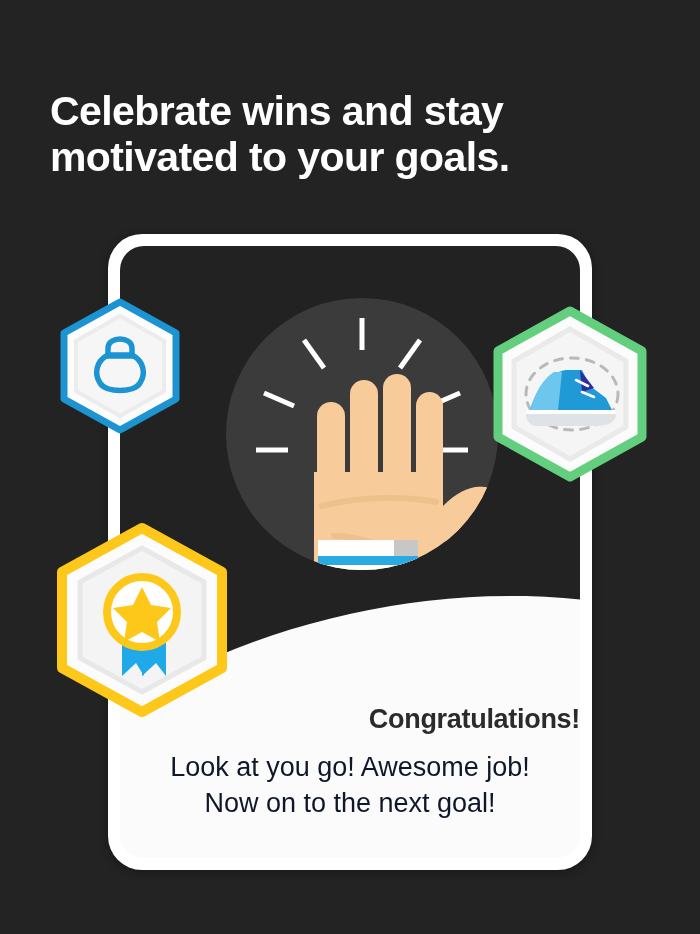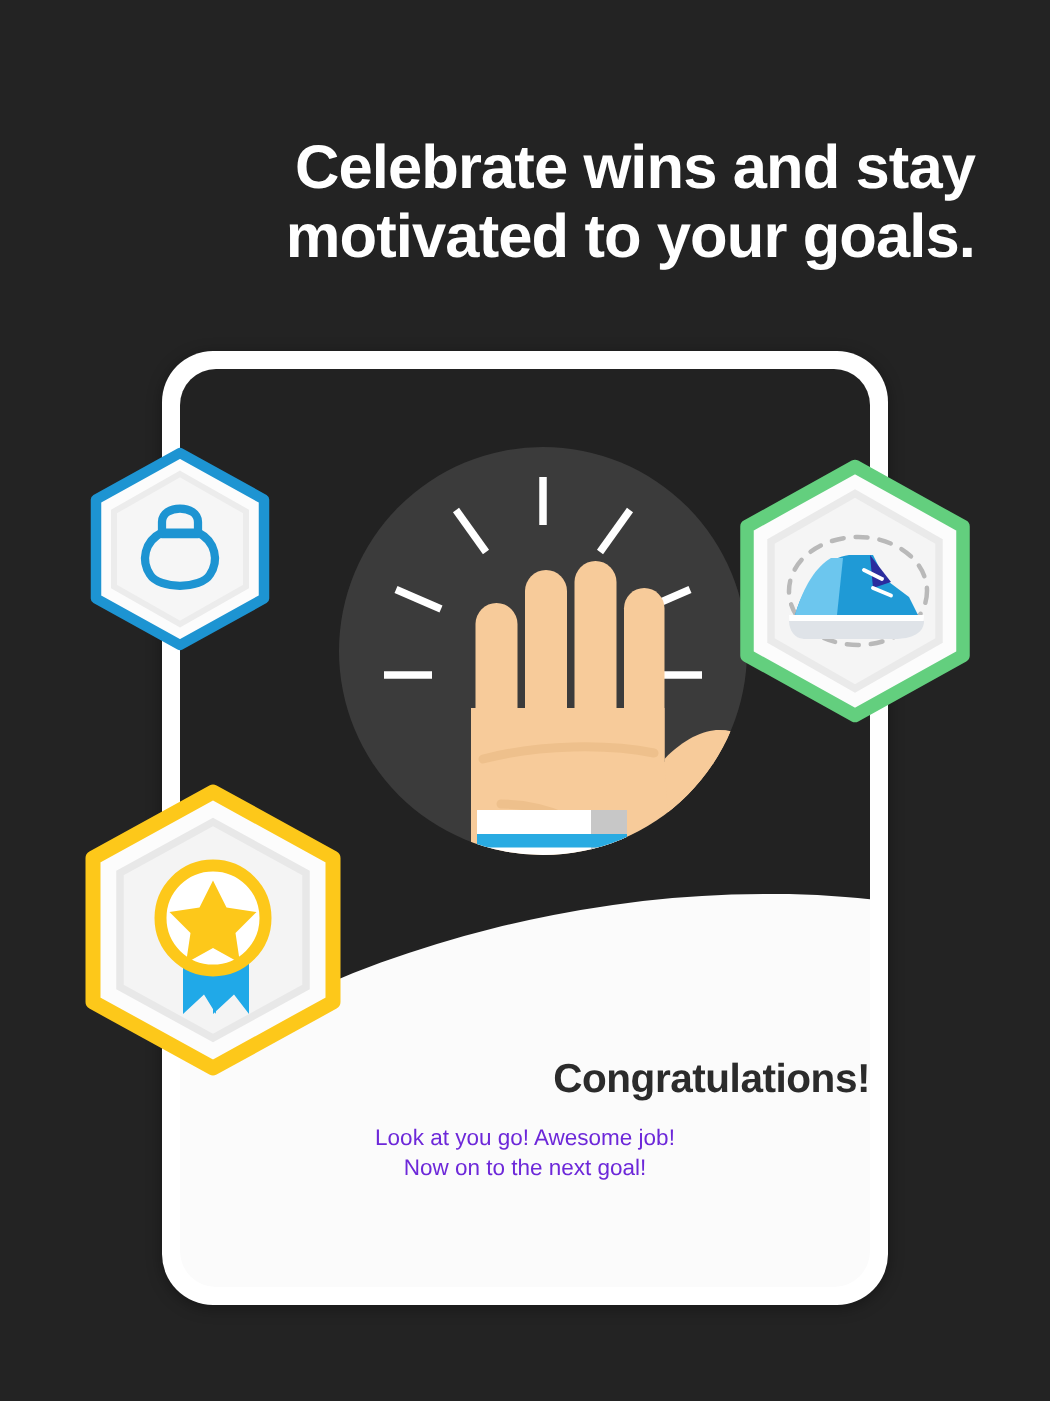--- a/index.html
+++ b/index.html
@@ -9,21 +9,21 @@
     font-family:"Liberation Sans", sans-serif;
     overflow:hidden;
     position:relative;
   }
   .screen{position:absolute;inset:0;}
 
   
   .headline{
     position:absolute;
     top:62px;left:0;right:0;
-    text-align:right;
+    text-align:left;
     color:#ffffff;
     font-size:41px;
     font-weight:bold;
     line-height:1.12;
     letter-spacing:-0.6px;
     padding:0 50px;
     box-sizing:border-box;
     white-space:pre-line;
   }
 
@@ -98,22 +98,22 @@
   }
   .congrats{
     color:#2b2b2b;
     font-size:27px;
     font-weight:bold;
     letter-spacing:-0.3px;
     margin:0 0 14px 0;
     text-align:right;
   }
   .subtext{
-    color:#6d28d9;
-    font-size:15px;
+    color:#0f172a;
+    font-size:27px;
     line-height:1.35;
     margin:0;
     white-space:pre-line;
   }
 </style>
 </head>
 <body>
 
 <div class="screen">
 

